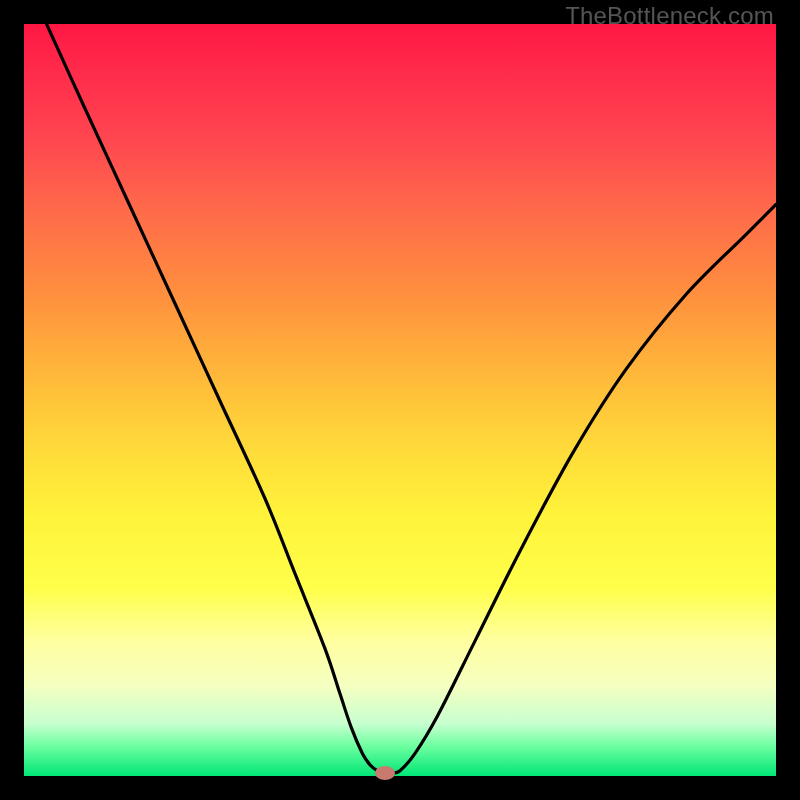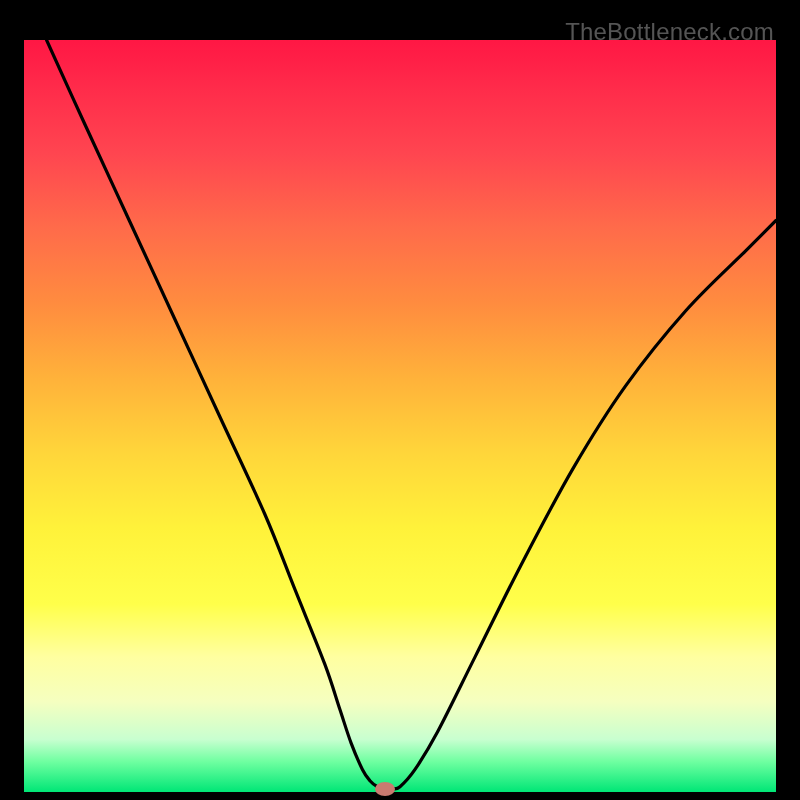--- a/index.html
+++ b/index.html
@@ -3,21 +3,20 @@
 <meta charset="utf-8">
 <style>
   * { margin: 0; padding: 0; box-sizing: border-box; }
   html, body { width: 800px; height: 800px; overflow: hidden; }
   body { background: #000; font-family: Arial, Helvetica, sans-serif; position: relative; }
 
   .frame {
     position: absolute;
     inset: 0;
     background: #000;
-    margin-top: 16px;
   }
 
   .plot-area {
     position: absolute;
     left: 24px;
     top: 24px;
     width: 752px;
     height: 752px;
     background: linear-gradient(
       to bottom,

